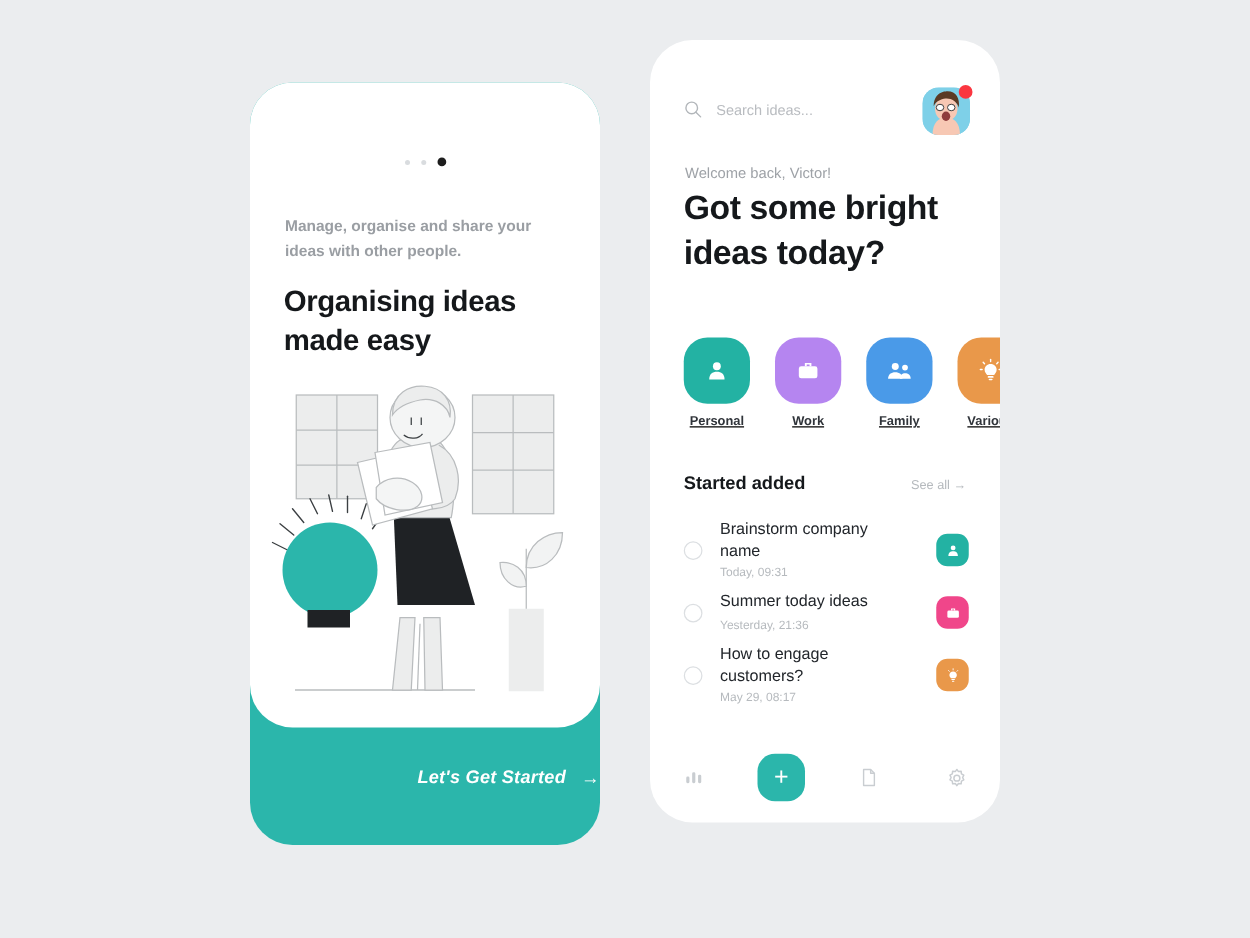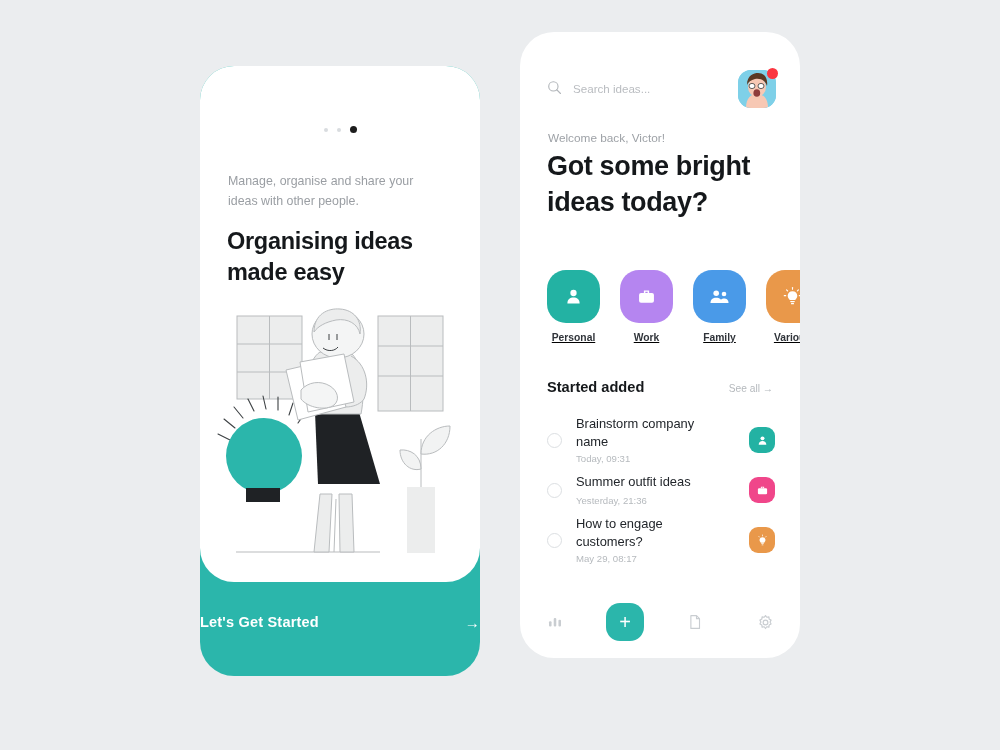--- a/index.html
+++ b/index.html
@@ -14,39 +14,39 @@
   
   .phone-left { position: absolute; left: 200px; top: 66px; width: 280px; height: 610px; }
 
   .cta-panel {
     position: absolute; left: 0; top: 0; width: 280px; height: 610px;
     background: #2bb6ab;
     border-radius: 34px;
   }
   .cta-label {
     position: absolute; left: 0; bottom: 0; width: 280px; height: 108px;
-    display: flex; align-items: center; justify-content: space-between;
-    color: #ffffff; font-size: 14.5px; font-weight: bold; letter-spacing: .2px;
+    display: flex; align-items: center; justify-content: flex-end;
+    color: #ffffff; font-size: 14.5px; font-weight: bold; letter-spacing: .2px; font-style: italic;
   }
   .cta-arrow { margin-left: 12px; font-weight: normal; font-size: 15px; }
 
   .card-left {
     position: absolute; left: 0; top: 0; width: 280px; height: 516px;
     background: #ffffff;
     border-radius: 34px 34px 34px 34px;
     overflow: hidden;
   }
 
   .dots { position: absolute; top: 60px; left: 0; width: 280px;
           display: flex; align-items: center; justify-content: center; gap: 9px; }
   .dot { width: 4px; height: 4px; border-radius: 50%; background: #d9dcdf; }
   .dot.active { width: 7px; height: 7px; background: #1d1d1d; }
 
   .lede { position: absolute; left: 28px; top: 105px; width: 210px;
-          color: #9a9ea3; font-size: 12.4px; line-height: 1.62; }
+          color: #9a9ea3; font-size: 12.4px; line-height: 1.62; font-weight: bold; }
   .headline { position: absolute; left: 27px; top: 160px; width: 235px;
           color: #15181b; font-size: 23.5px; font-weight: bold; line-height: 1.32;
           letter-spacing: -.3px; }
 
   .illus { position: absolute; left: 8px; top: 238px; width: 265px; height: 270px; }
 
   
   .phone-right { position: absolute; left: 520px; top: 32px; width: 280px; height: 626px; }
   .card-right {
     position: absolute; inset: 0;
@@ -285,21 +285,21 @@
             <svg width="13" height="13" viewBox="0 0 24 24" fill="#fff">
               <circle cx="12" cy="8" r="3.6"></circle>
                 <path d="M5 20 C5 15 8 13 12 13 C16 13 19 15 19 20 Z"></path>
             </svg>
           </span>
         </div>
 
         <div class="row">
           <span class="radio"></span>
           <span class="row-txt">
-            <span class="row-title">Summer outfit ideas</span>
+            <span class="row-title">Summer today ideas</span>
             <span class="row-sub">Yesterday, 21:36</span>
           </span>
           <span class="row-badge" style="background:#f0468a">
             <svg width="13" height="13" viewBox="0 0 24 24" fill="#fff">
               <path d="M9 5 H15 V8 H13.3 V6.5 H10.7 V8 H9 Z"></path>
               <rect x="3.5" y="8" width="17" height="11" rx="2.2"></rect>
             </svg>
           </span>
         </div>
 

